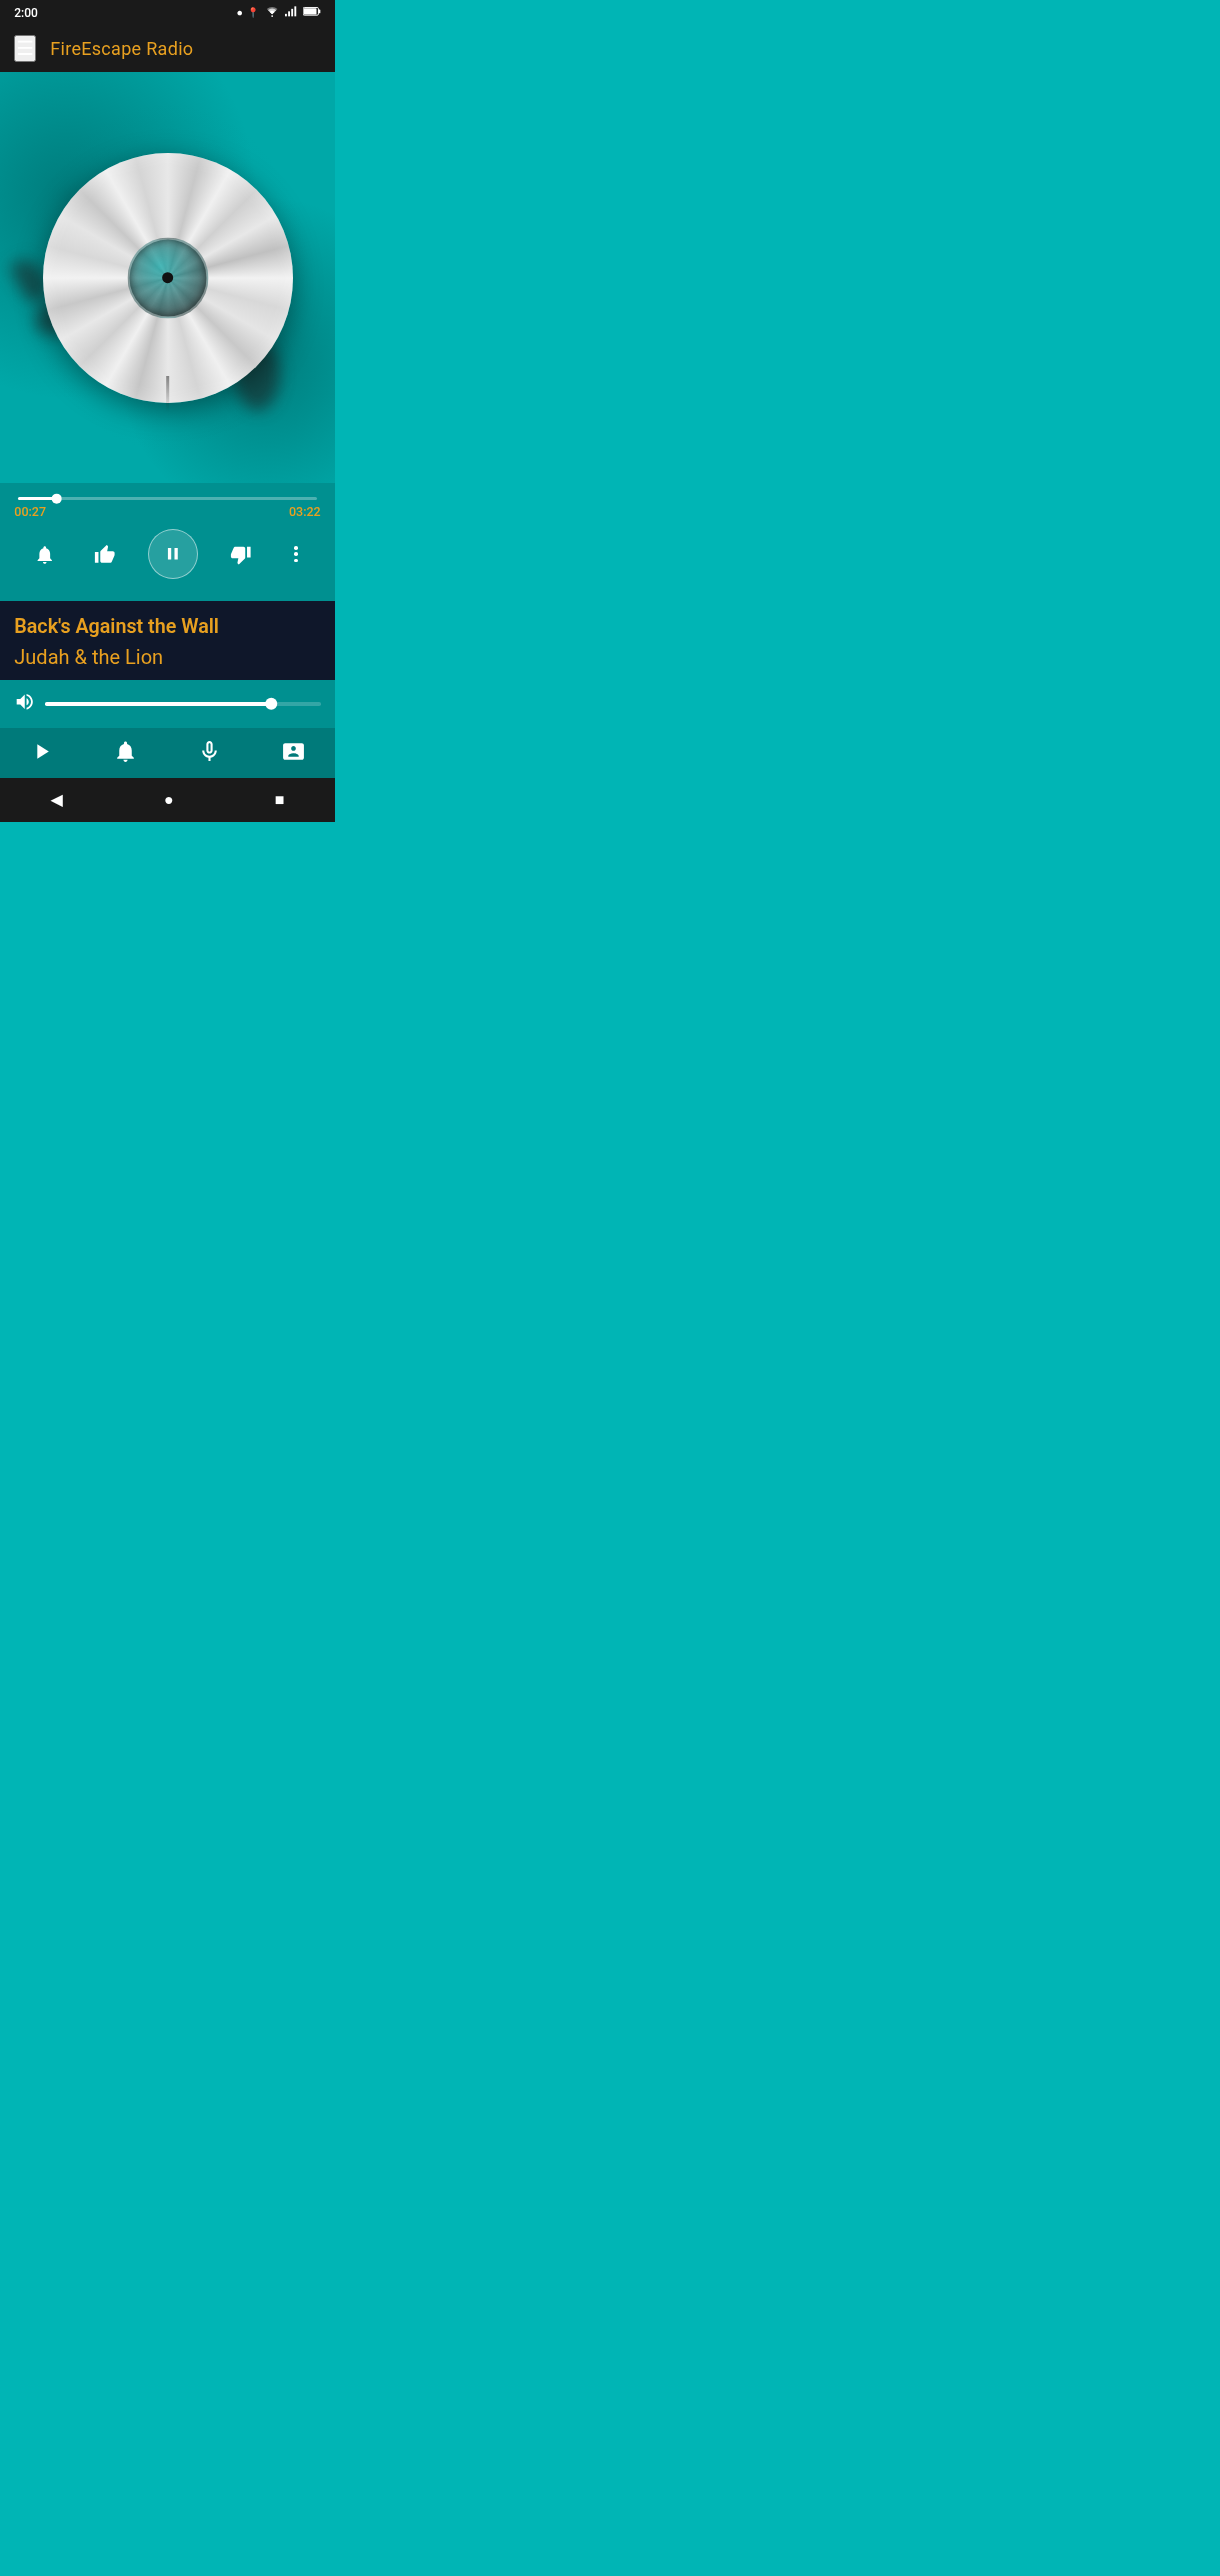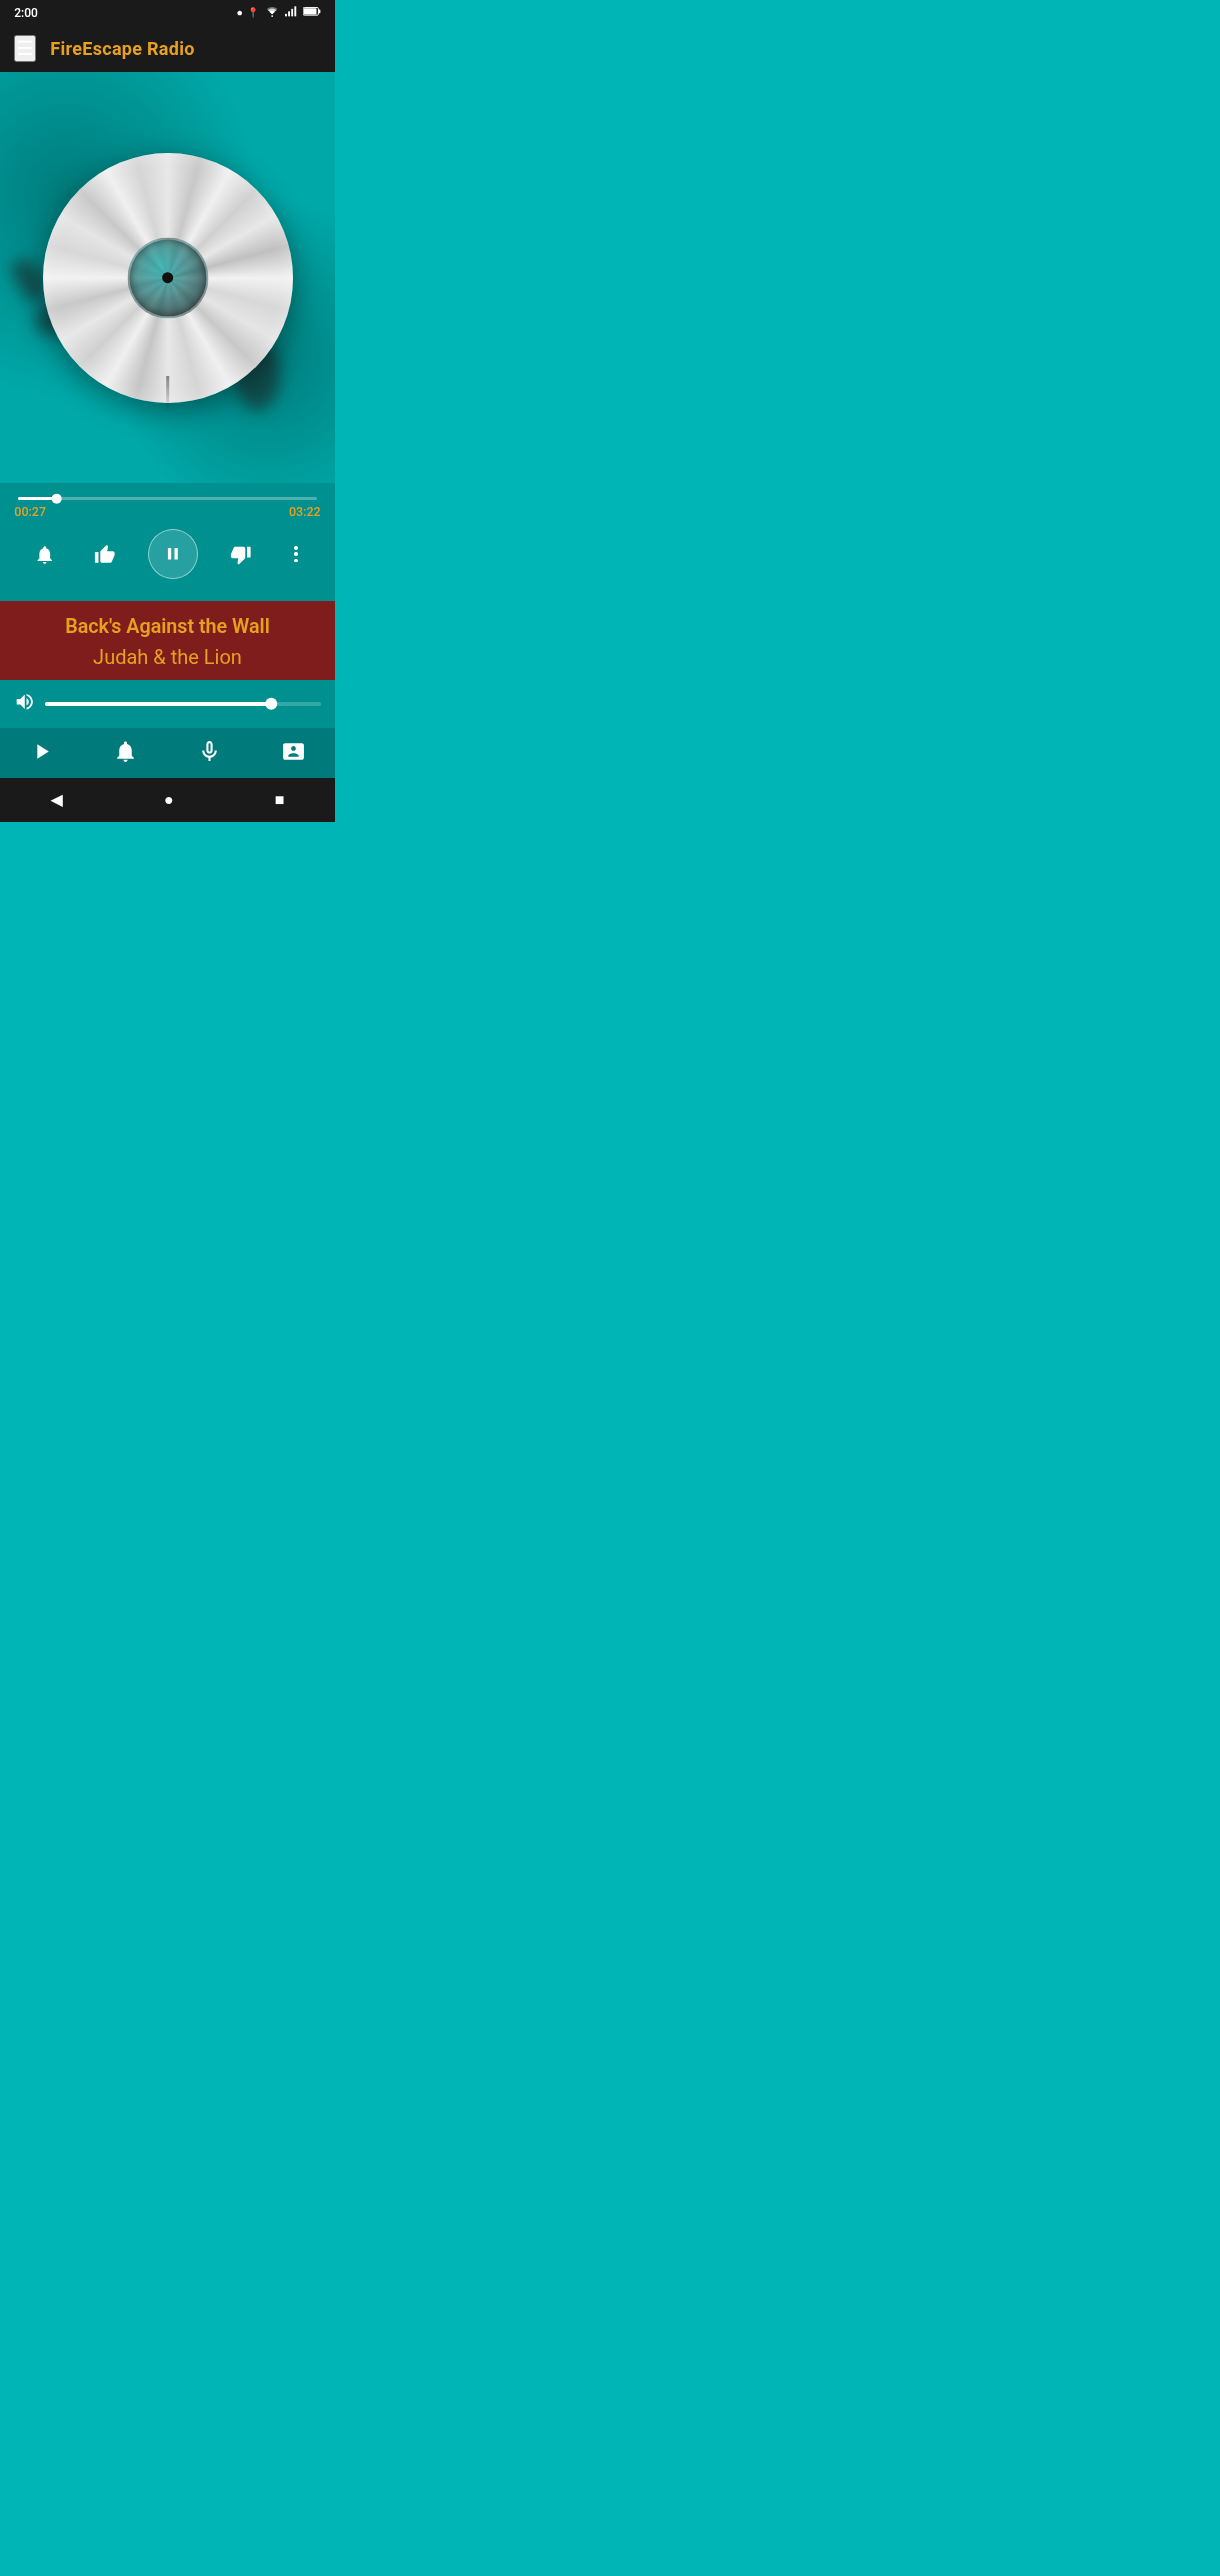--- a/index.html
+++ b/index.html
@@ -45,21 +45,21 @@
     }
     .hamburger-icon {
       color: white;
       font-size: 19.7px;
       cursor: pointer;
       margin-right: 14.3px;
     }
     .app-title {
       color: #e8a020;
       font-size: 18px;
-      font-weight: 700;
+      font-weight: 400;
       letter-spacing: 0.3px;
     }
 
     
     .album-area {
       position: relative;
       width: 100%;
       height: 411px;
       background: #009999;
       overflow: hidden;
@@ -252,23 +252,22 @@
       font-size: 19.7px;
       color: white;
       cursor: pointer;
       display: flex;
       align-items: center;
       justify-content: center;
     }
 
     
     .song-info {
-      text-align: center;
       padding: 14.3px 14.3px 10.7px;
-      background: #7f1d1d;
+      background: #0f172a;
     }
     .song-title {
       color: #e8a020;
       font-size: 19.7px;
       font-weight: 600;
       margin-bottom: 7.2px;
     }
     .song-artist {
       color: #e8a020;
       font-size: 20px;

